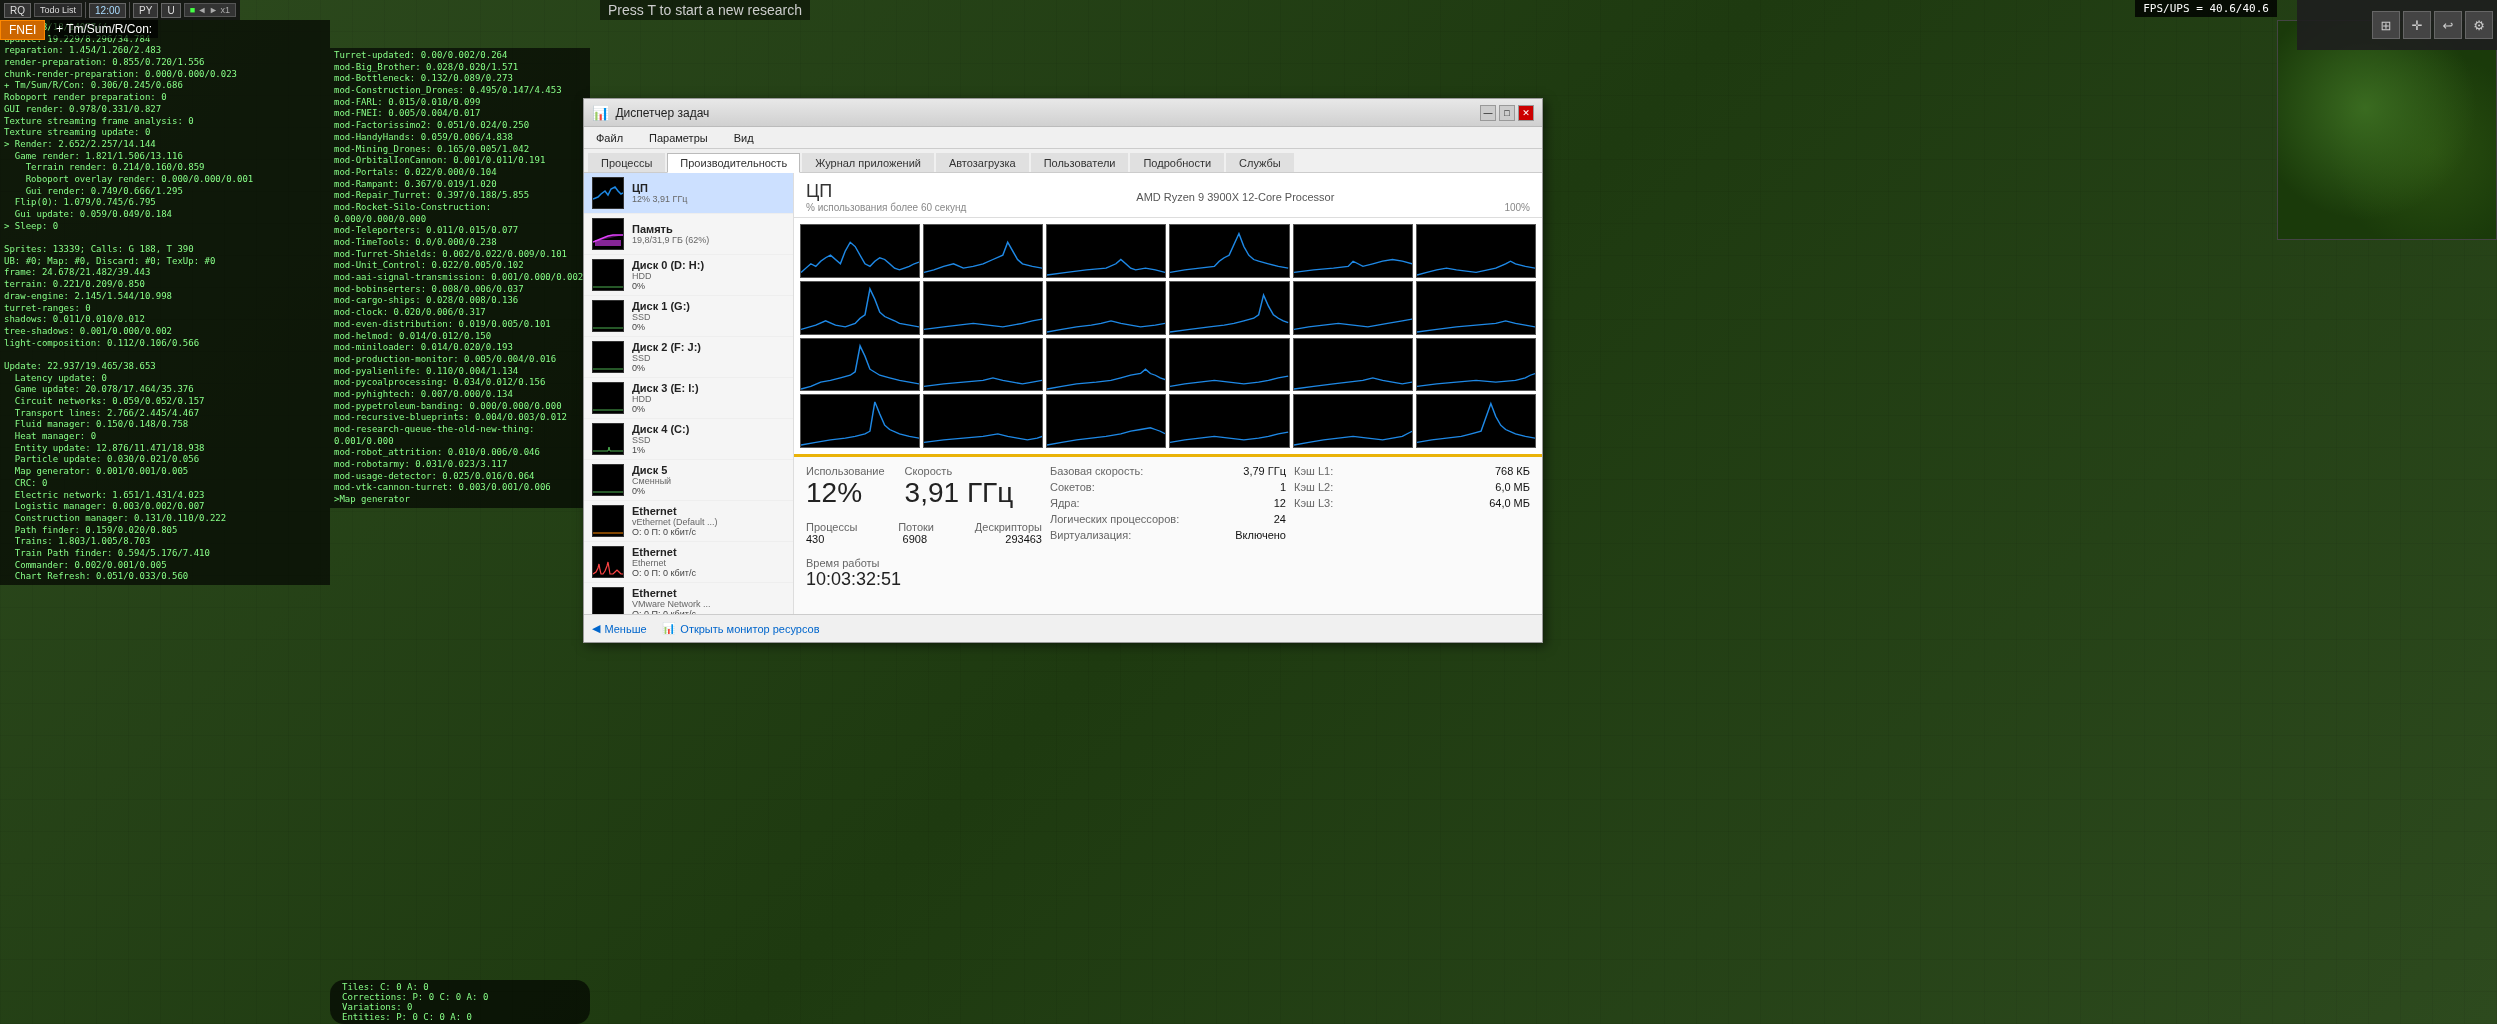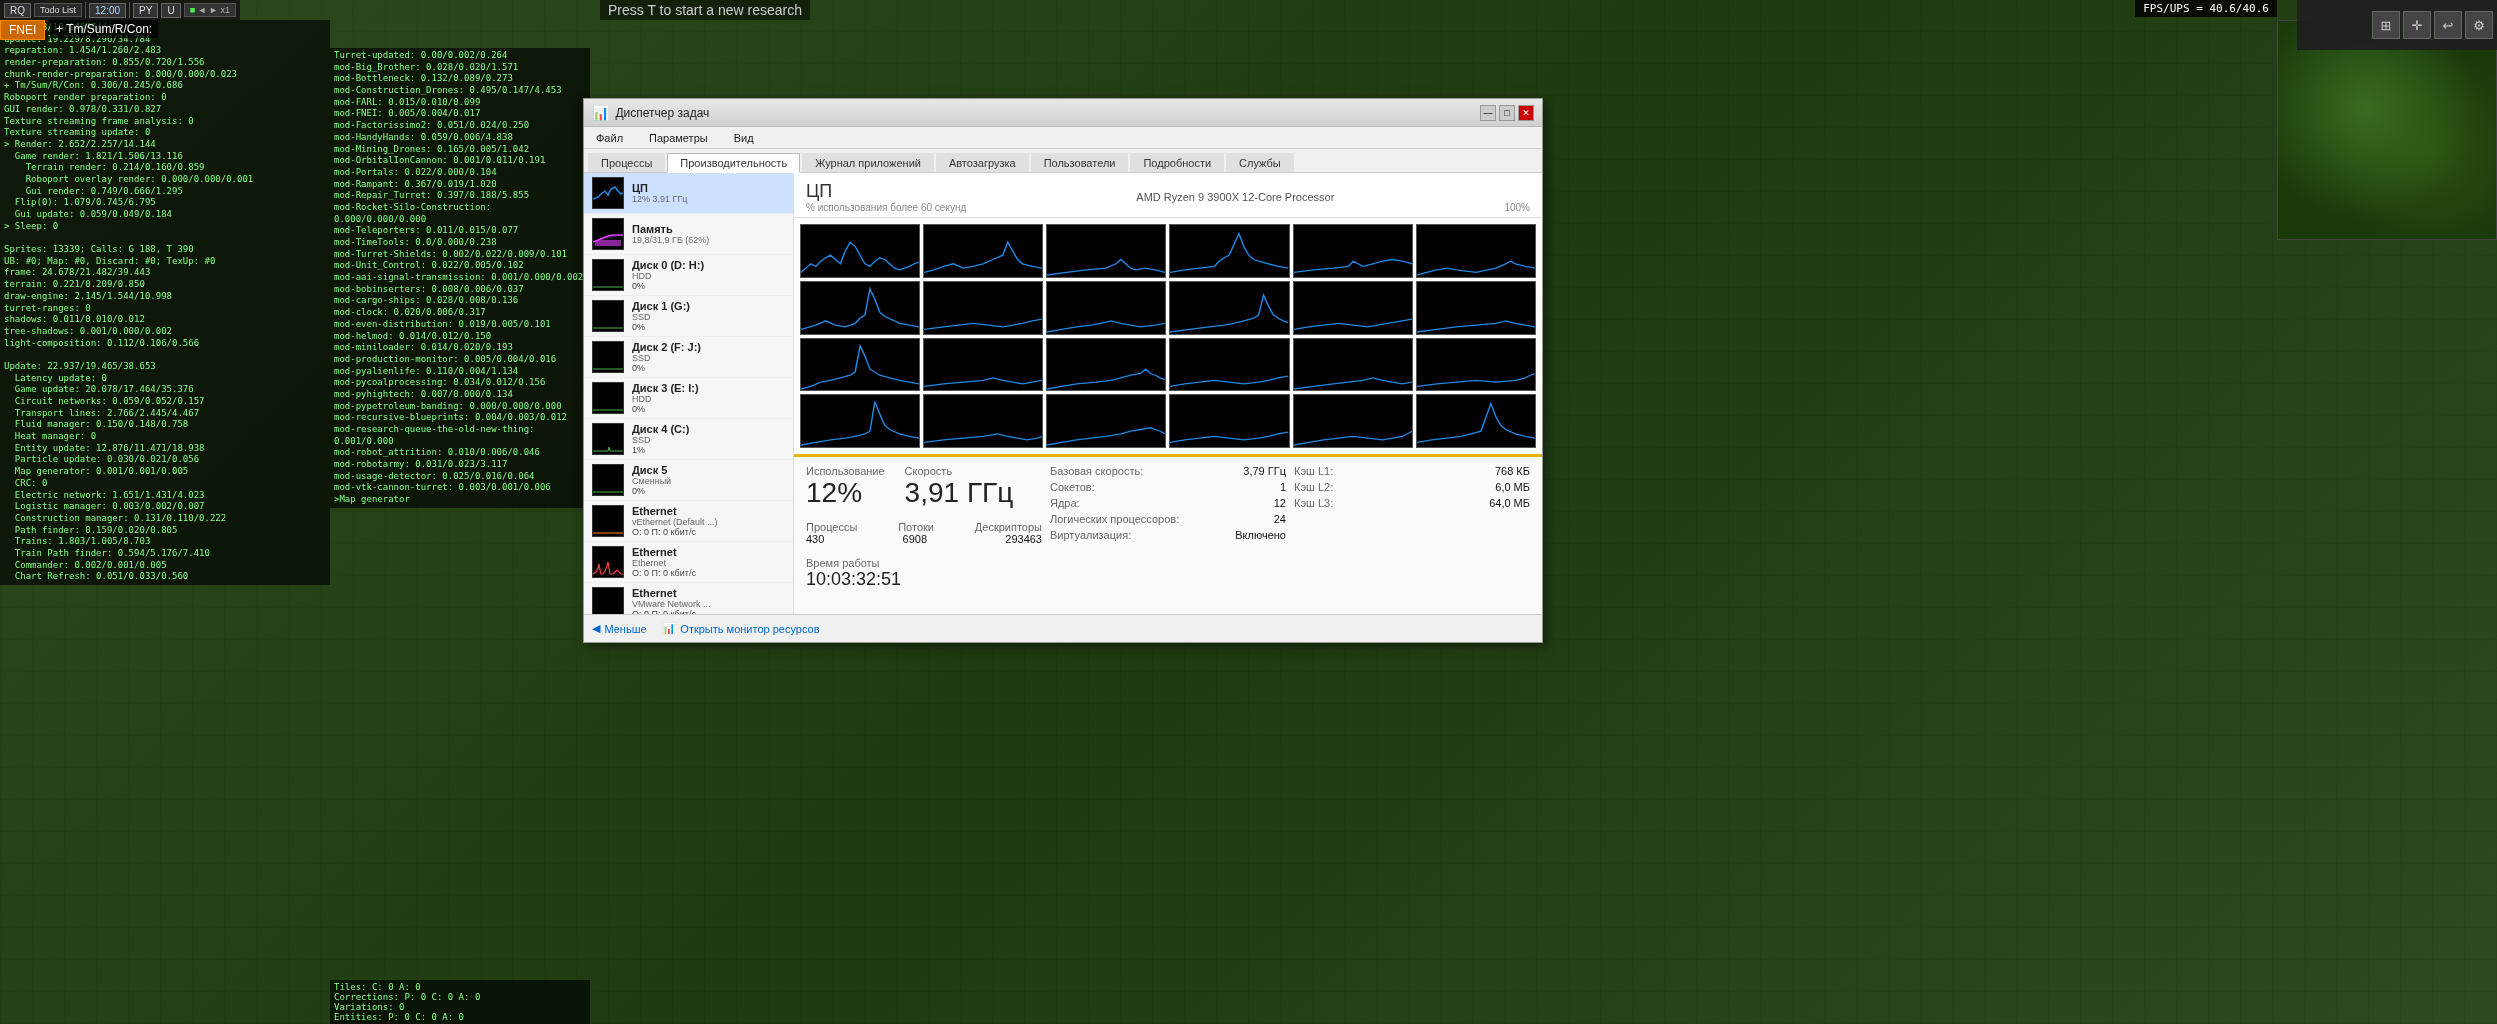--- a/index.html
+++ b/index.html
@@ -79,22 +79,23 @@
     
     #map-overlay {
       position: absolute;
       bottom: 0;
       left: 330px;
       width: 260px;
       background: rgba(0,0,0,0.65);
       color: #fff;
       font-size: 9px;
       font-family: monospace;
-      padding: 2px 4px;
+      padding: 2px 12px;
       z-index: 50;
+      border-radius: 14px;
     }
 
     
     #game-toolbar-right {
       position: absolute;
       top: 0;
       right: 0;
       width: 200px;
       height: 50px;
       background: rgba(30,30,30,0.9);

